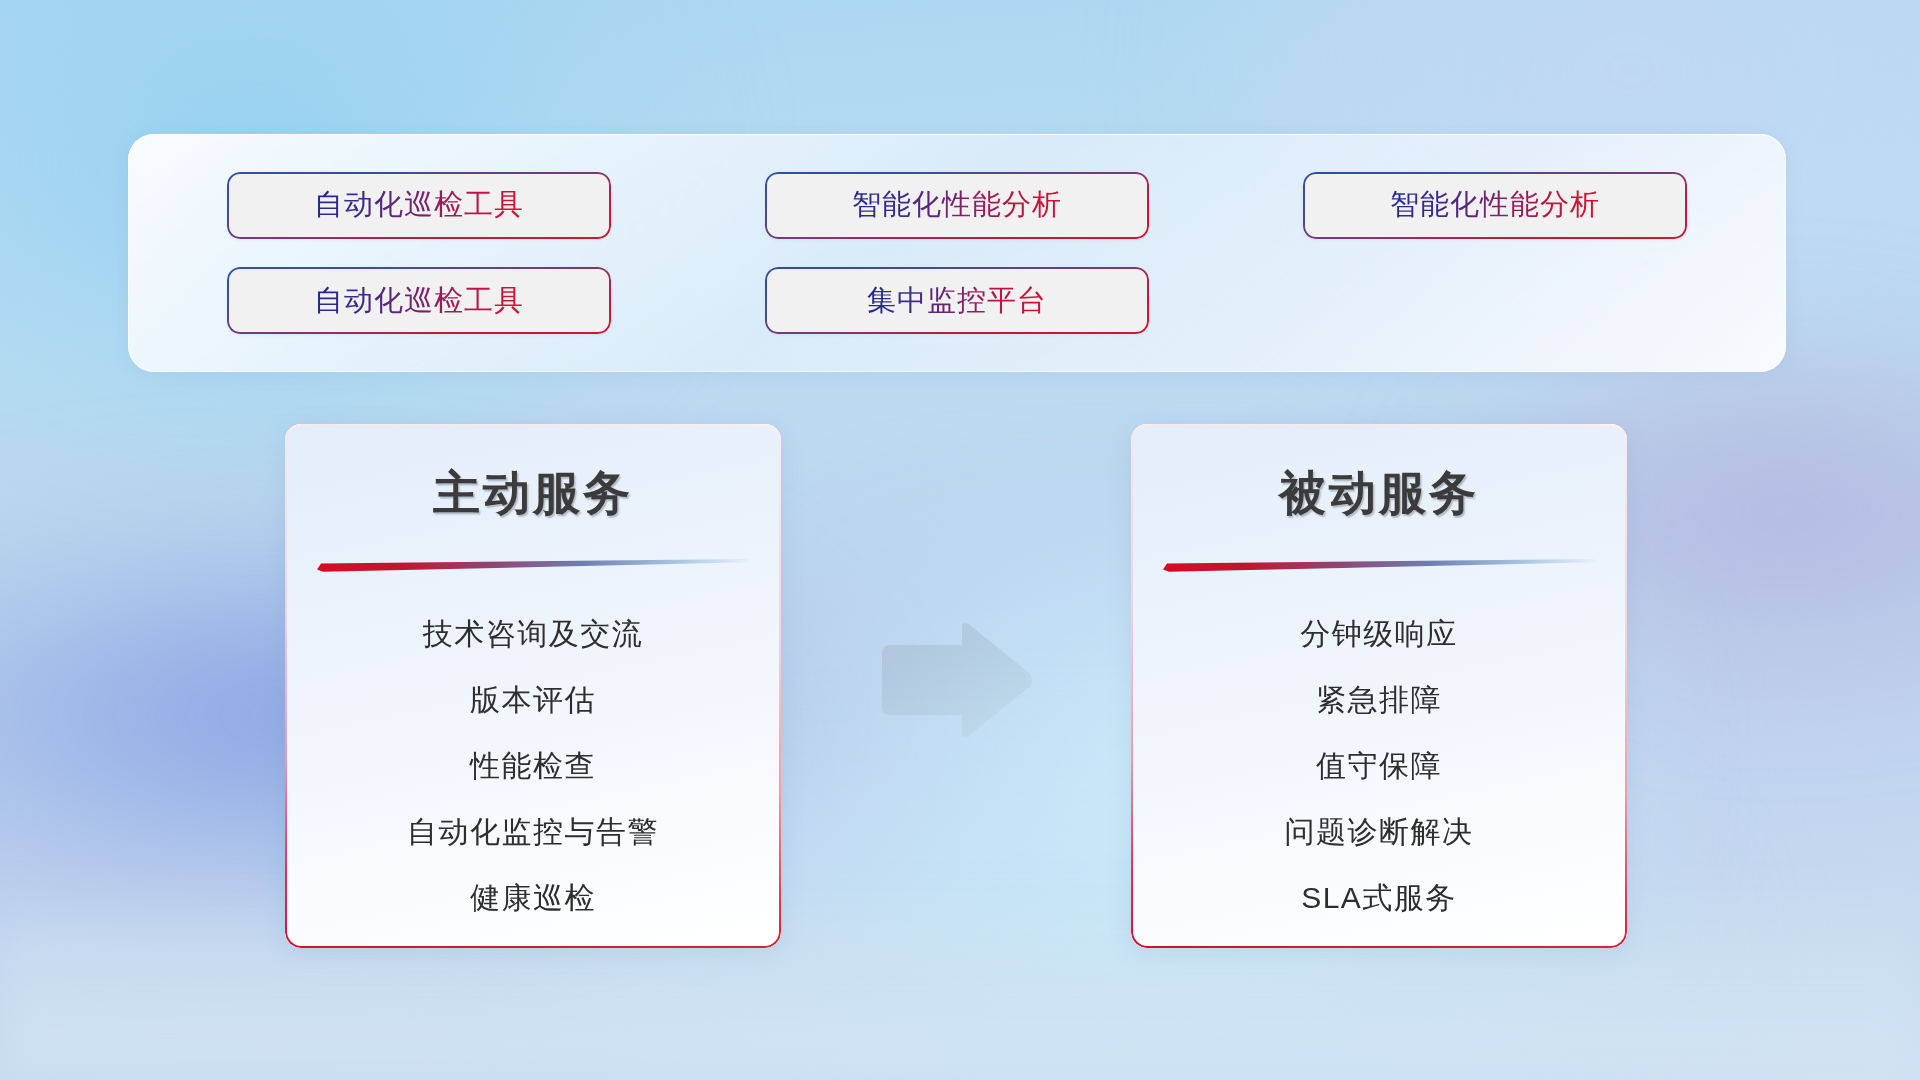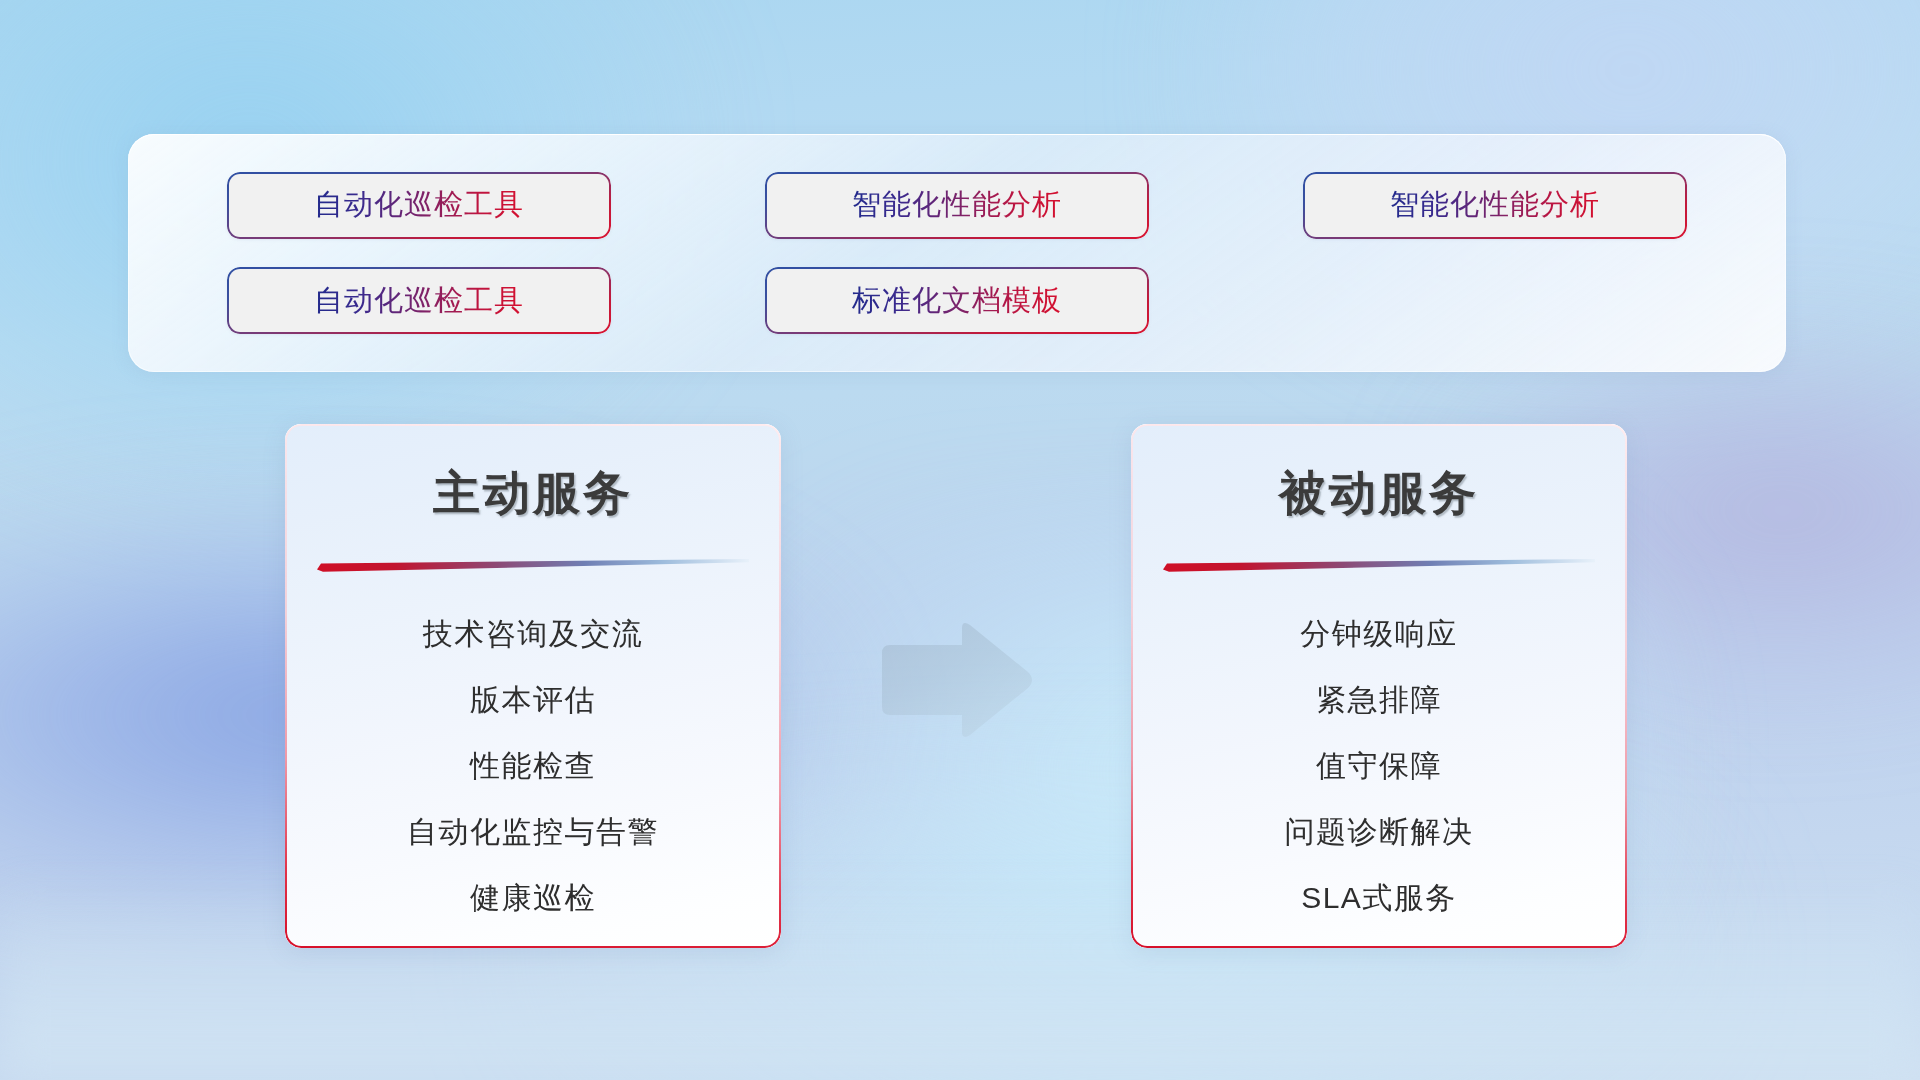--- a/index.html
+++ b/index.html
@@ -292,21 +292,21 @@
 
     <div class="tool-pill">
       <span class="tool-pill-label">智能化性能分析</span>
     </div>
 
     <div class="tool-pill">
       <span class="tool-pill-label">自动化巡检工具</span>
     </div>
 
     <div class="tool-pill">
-      <span class="tool-pill-label">标准化文档模板</span>
+      <span class="tool-pill-label">集中监控平台</span>
     </div>
 
   </div>
 </div>
 
 <div id="card-proactive" class="service-card">
   <div class="card-title">主动服务</div>
 
   <div class="card-divider">
     <svg viewBox="0 0 432 13" preserveAspectRatio="none" xmlns="http://www.w3.org/2000/svg">

